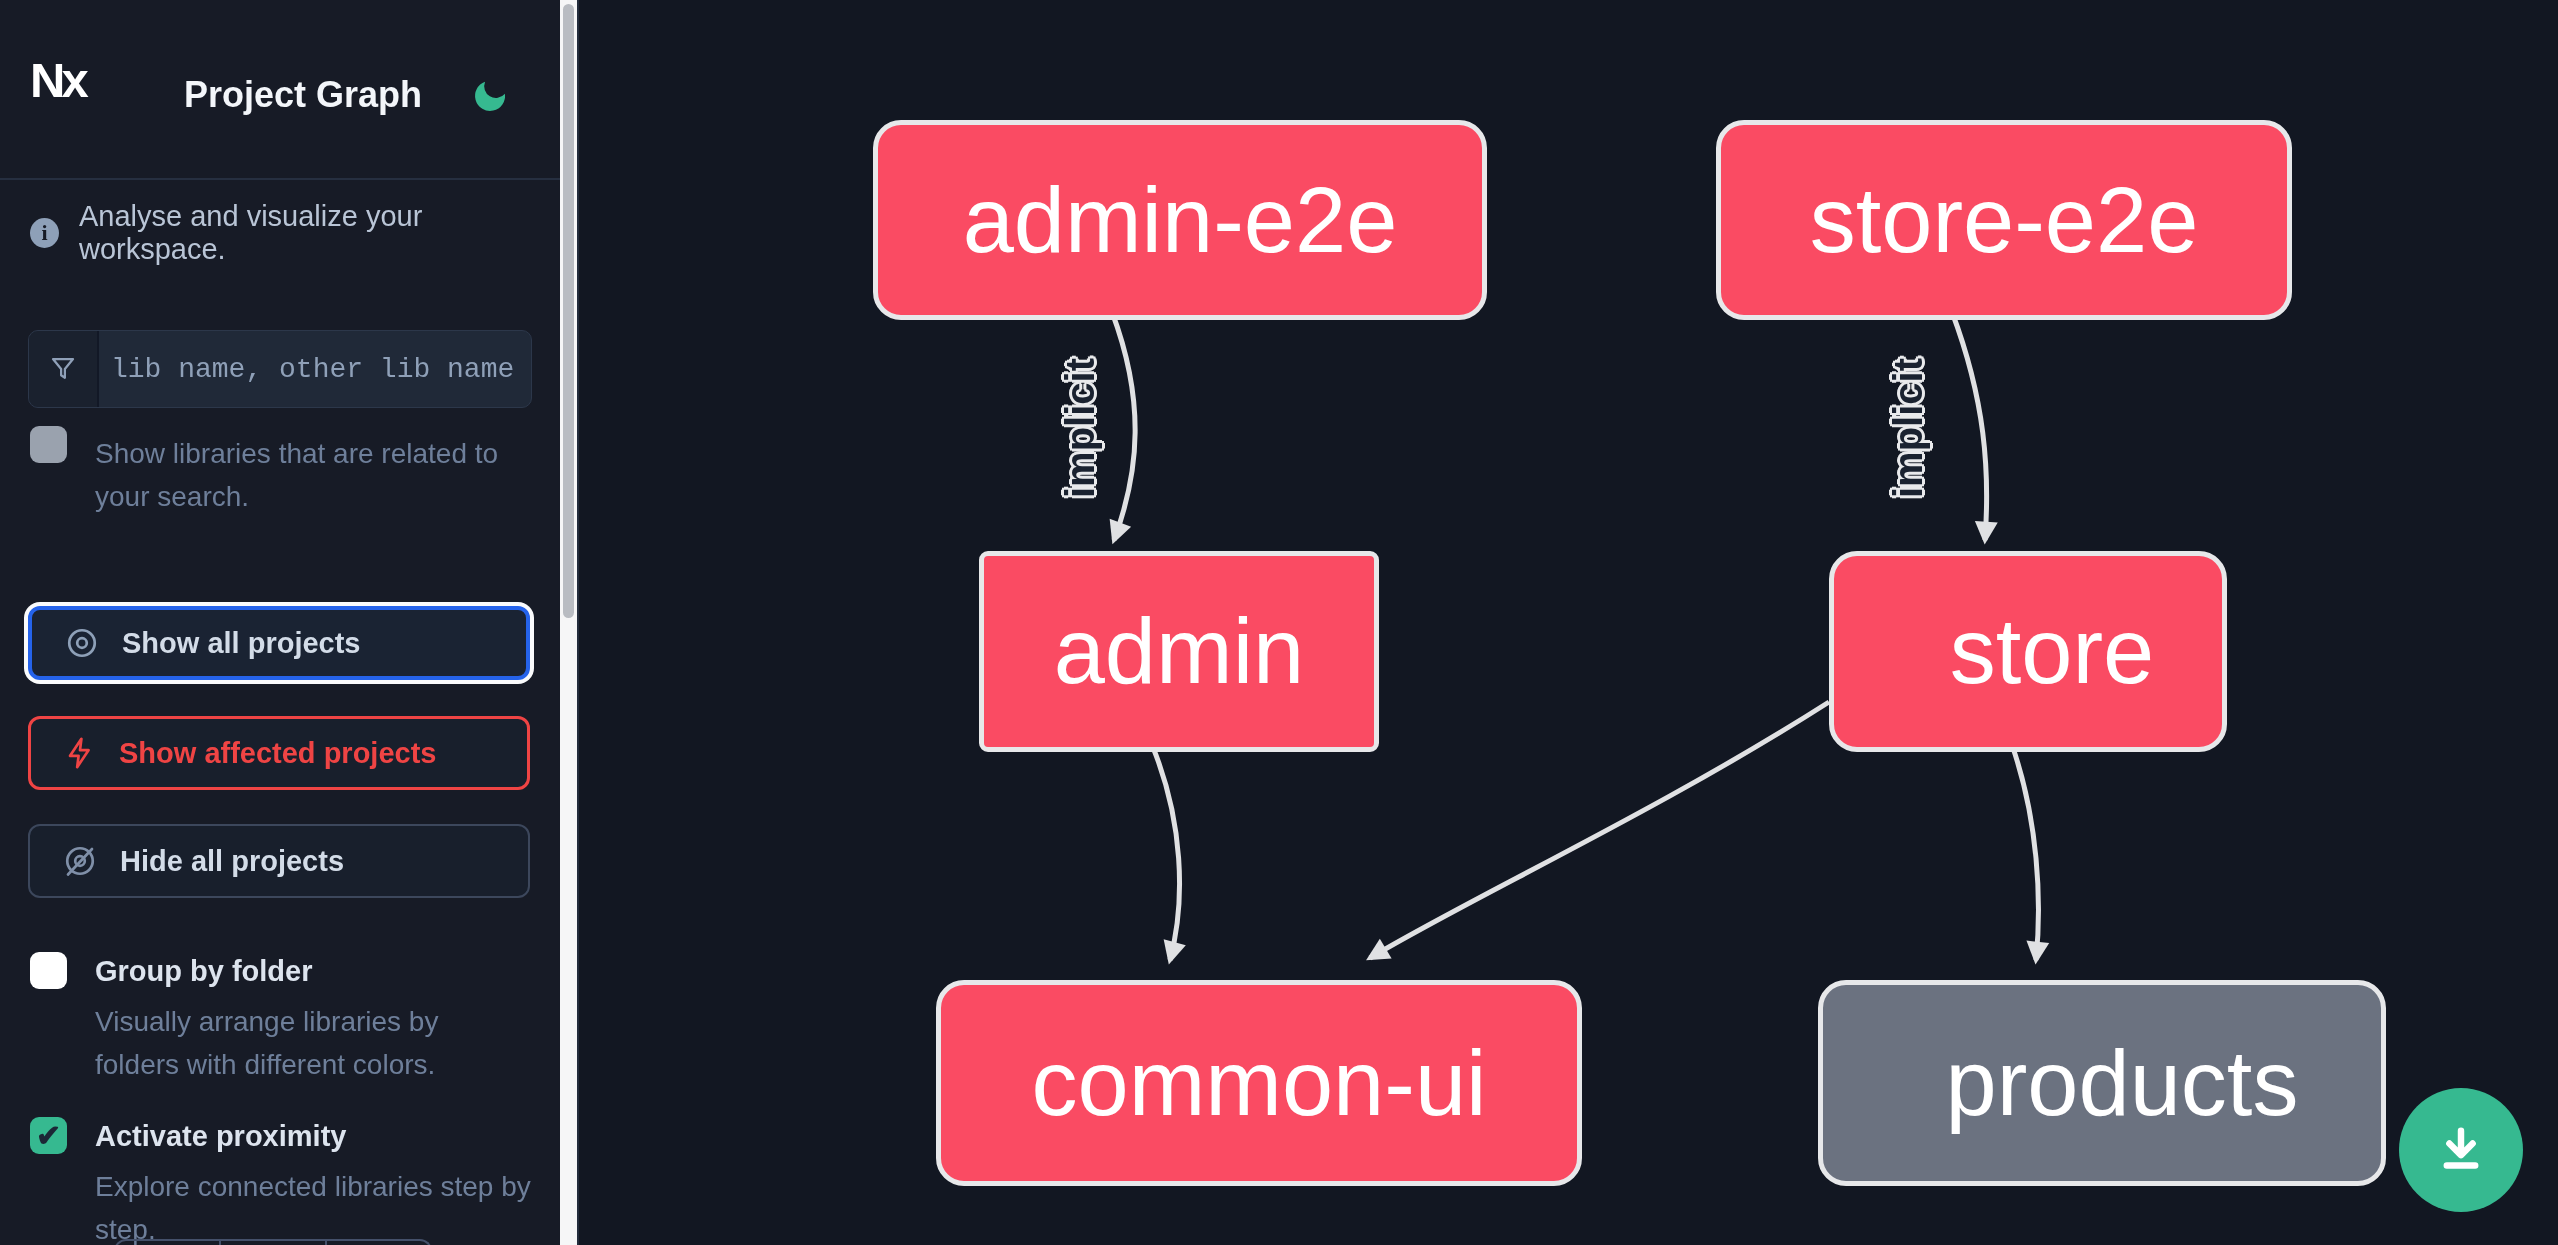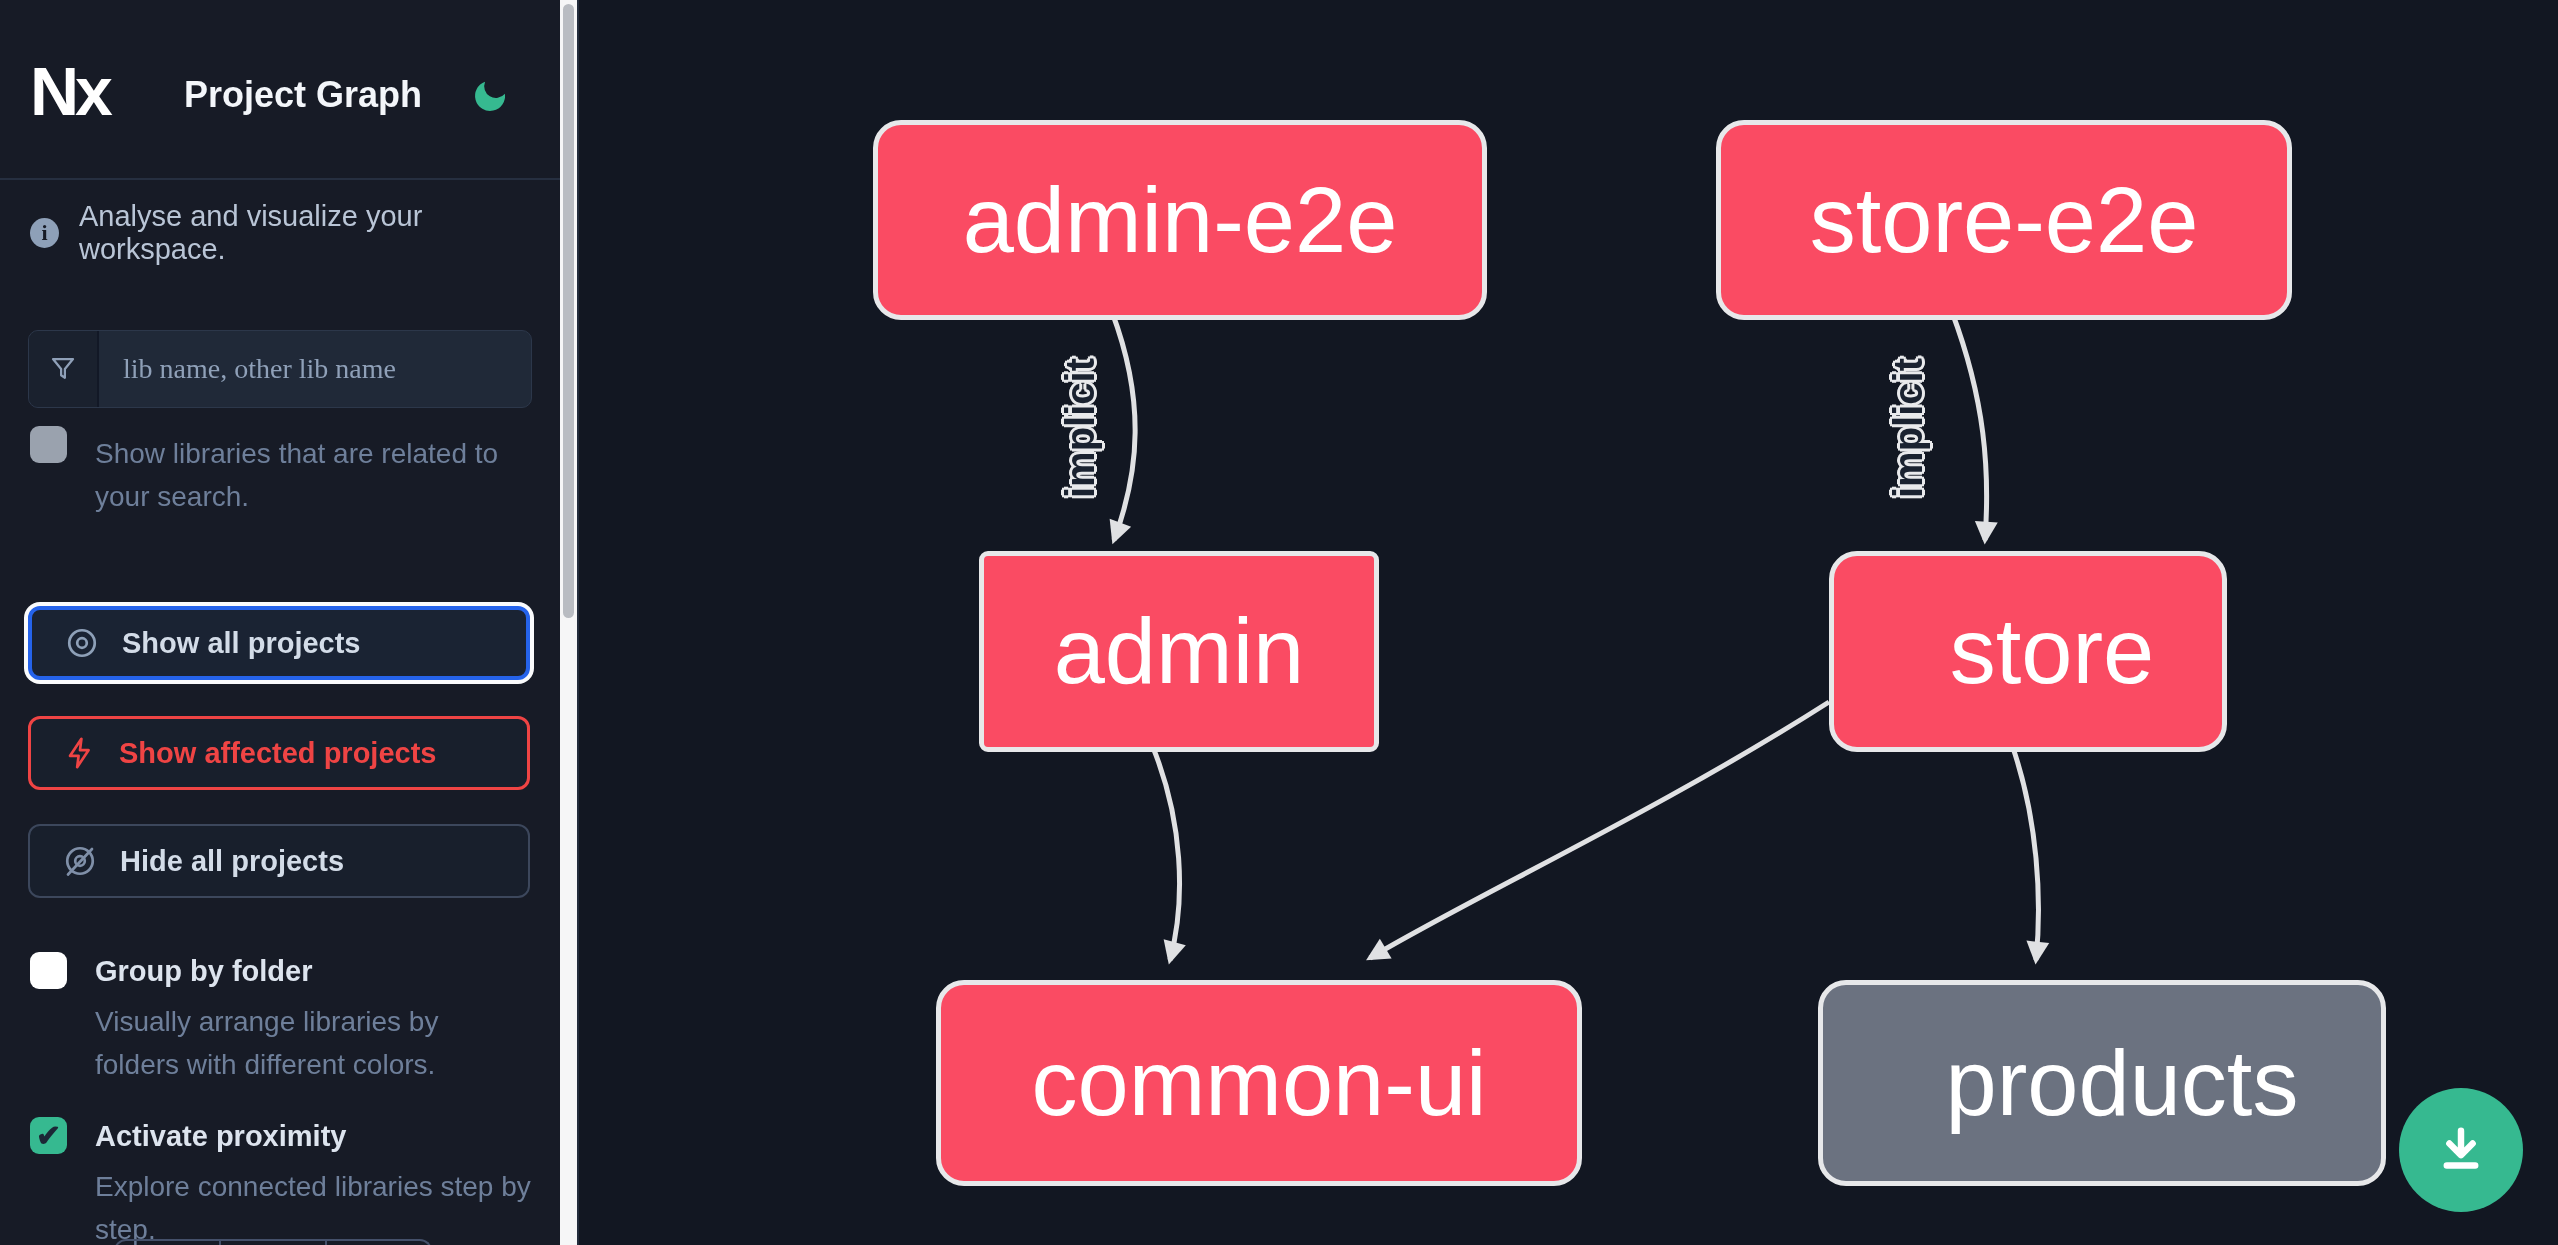--- a/index.html
+++ b/index.html
@@ -22,37 +22,37 @@
   .fab{position:absolute;left:2399px;top:1088px;width:124px;height:124px;border-radius:50%;
        background:#36b990;display:flex;align-items:center;justify-content:center;cursor:pointer;border:none;}
 
   
   .sidebar{position:absolute;left:0;top:0;width:560px;height:1245px;background:#171b26;}
   .sb-scrollbar{position:absolute;left:560px;top:0;width:17px;height:1245px;background:#f6f6f7;}
   .sb-thumb{position:absolute;left:3px;top:4px;width:11px;height:614px;background:#b9bcc2;border-radius:6px;}
   .sb-divider-v{position:absolute;left:577px;top:0;width:2px;height:1245px;background:#232c3c;}
 
   .sb-header{position:absolute;left:0;top:0;width:560px;height:178px;border-bottom:2px solid #262f40;}
-  .logo{position:absolute;left:30px;top:52px;color:#ffffff;font-size:68px;font-weight:800;
+  .logo{position:absolute;left:30px;top:52px;color:#ffffff;font-size:49px;font-weight:800;
         letter-spacing:-4px;font-style:normal;}
   .app-title{position:absolute;left:184px;top:74px;color:#f3f6fa;font-size:36px;font-weight:700;}
   .moon{position:absolute;left:470px;top:76px;width:40px;height:40px;cursor:pointer;}
 
   .info-row{position:absolute;left:30px;top:200px;display:flex;align-items:center;gap:20px;}
   .info-badge{width:30px;height:30px;border-radius:50%;background:#8ea0b8;color:#171b26;
         display:flex;align-items:center;justify-content:center;font-size:22px;font-weight:700;
         font-family:"Liberation Serif",serif;}
   .info-text{color:#b9c5d6;font-size:29px;}
 
   .search{position:absolute;left:28px;top:330px;width:502px;height:76px;background:#202938;
         border:1px solid #2c374a;border-radius:10px;display:flex;align-items:stretch;overflow:hidden;}
   .search-iconbox{width:68px;background:#1a212e;border-right:2px solid #121826;
         display:flex;align-items:center;justify-content:center;}
   .search input{flex:1;background:transparent;border:none;outline:none;color:#c6d1e0;
-        font-size:28px;padding:0 24px;font-family:Liberation Serif, serif;}
+        font-size:28px;padding:0 12px;font-family:Liberation Mono, monospace;}
   .search input::placeholder{color:#8fa0b8;}
 
   .toggle-row{position:absolute;left:30px;width:505px;}
   .cbox{position:absolute;left:0;top:2px;width:37px;height:37px;border-radius:9px;cursor:pointer;
         display:flex;align-items:center;justify-content:center;}
   .cbox.graybox{background:#9aa2ae;}
   .cbox.whitebox{background:#ffffff;}
   .cbox.greenbox{background:#36b990;color:#1c2736;font-size:30px;font-weight:800;}
   .toggle-label{margin-left:65px;color:#dde4ee;font-size:29px;font-weight:700;line-height:42px;}
   .toggle-desc{margin-left:65px;color:#6e7f9a;font-size:28px;font-weight:400;line-height:43px;margin-top:8px;}

